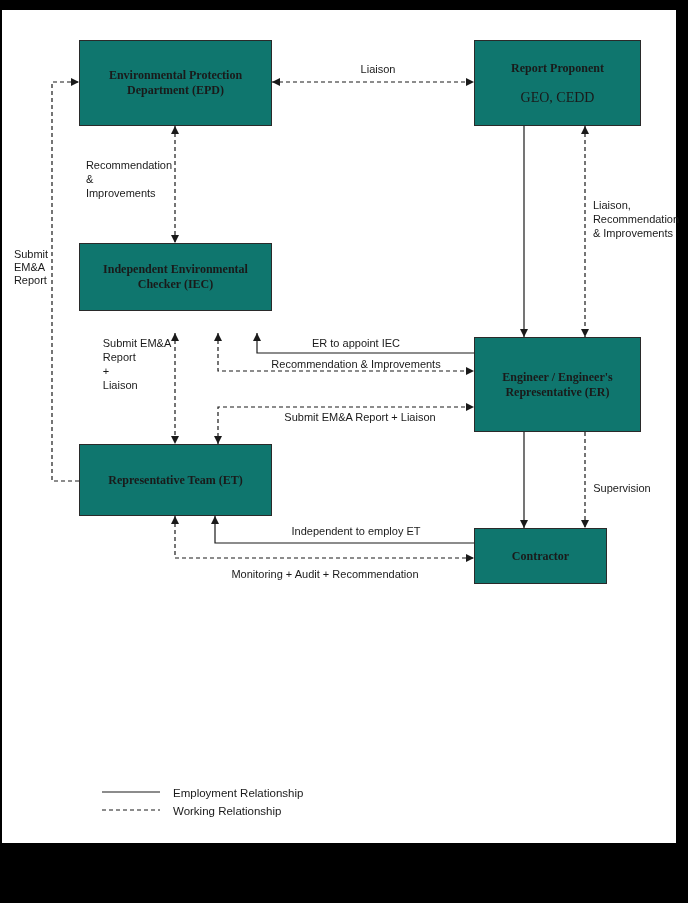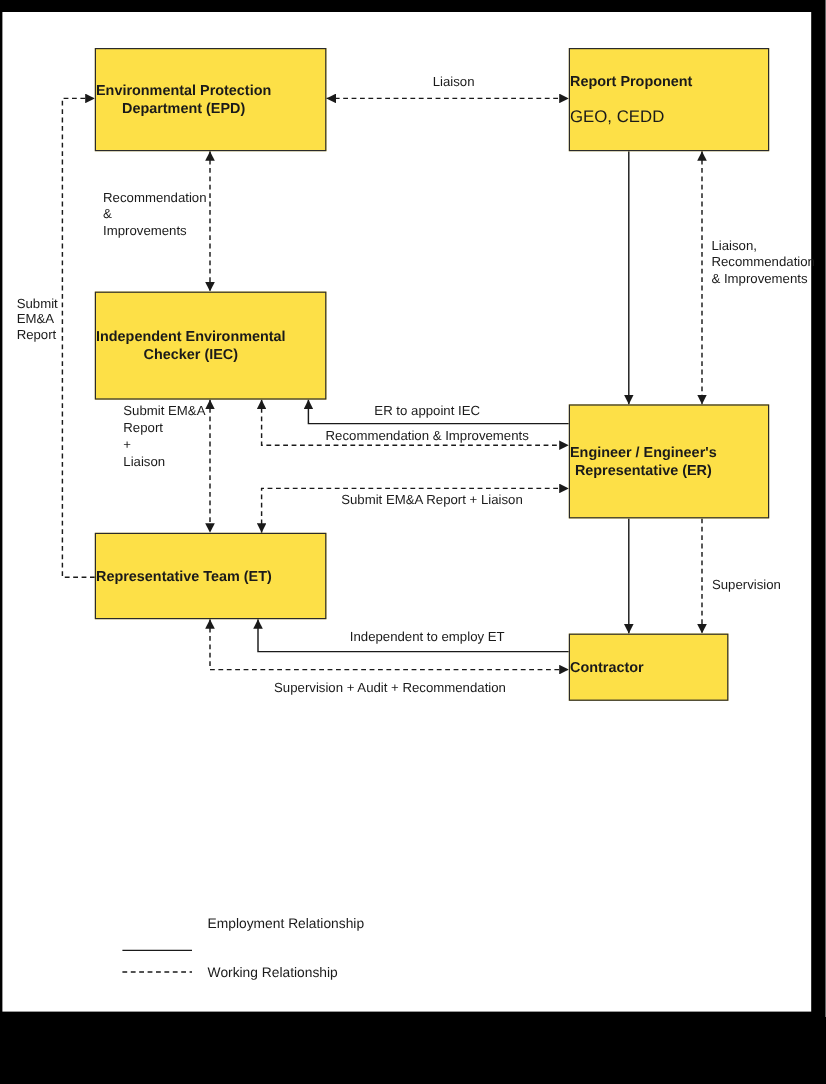--- a/index.html
+++ b/index.html
@@ -17,28 +17,29 @@
     width: 674px; height: 833px;
     background: #fff;
   }
   svg.connectors {
     position: absolute; left: 0; top: 0;
     width: 688px; height: 903px;
     pointer-events: none;
   }
   .node {
     position: absolute;
-    background: #fde047;
+    background: #0f766e;
     border: 1px solid #2a2a2a;
     display: flex;
     flex-direction: column;
-    align-items: flex-start;
+    align-items: center;
     justify-content: center;
     text-align: center;
     box-sizing: border-box;
+    font-family: Liberation Serif, serif;
   }
   .node-title {
     font-weight: bold;
     font-size: 12px;
     line-height: 15px;
     white-space: pre-line;
   }
   .node-subtitle {
     font-weight: normal;
     font-size: 14px;
@@ -107,21 +108,21 @@
 <div class="node" style="left:79px; top:40px; width:193px; height:86px;">
   <div class="node-title">Environmental Protection
 Department (EPD)</div>
 </div>
 
 <div class="node" style="left:474px; top:40px; width:167px; height:86px;">
   <div class="node-title">Report Proponent</div>
   <div class="node-subtitle">GEO, CEDD</div>
 </div>
 
-<div class="node" style="left:79px; top:243px; width:193px; height:90px;">
+<div class="node" style="left:79px; top:243px; width:193px; height:68px;">
   <div class="node-title">Independent Environmental
 Checker (IEC)</div>
 </div>
 
 <div class="node" style="left:474px; top:337px; width:167px; height:95px;">
   <div class="node-title">Engineer / Engineer's
 Representative (ER)</div>
 </div>
 
 <div class="node" style="left:79px; top:444px; width:193px; height:72px;">
@@ -144,16 +145,16 @@
 &amp; Improvements</div>
 <div class="lbl" style="left:356px; top:343px;">ER to appoint IEC</div>
 <div class="lbl" style="left:356px; top:364px;">Recommendation &amp; Improvements</div>
 <div class="lbl" style="left:360px; top:417px;">Submit EM&amp;A Report + Liaison</div>
 <div class="lbl" style="left:137px; top:364px;">Submit EM&amp;A
 Report
 +
 Liaison</div>
 <div class="lbl" style="left:622px; top:488px;">Supervision</div>
 <div class="lbl" style="left:356px; top:531px;">Independent to employ ET</div>
-<div class="lbl" style="left:325px; top:574px;">Supervision + Audit + Recommendation</div>
+<div class="lbl" style="left:325px; top:574px;">Monitoring + Audit + Recommendation</div>
 
-<div class="legend-label" style="left:173px; top:770px;">Employment Relationship</div>
+<div class="legend-label" style="left:173px; top:793px;">Employment Relationship</div>
 <div class="legend-label" style="left:173px; top:811px;">Working Relationship</div>
 
 </body></html>

